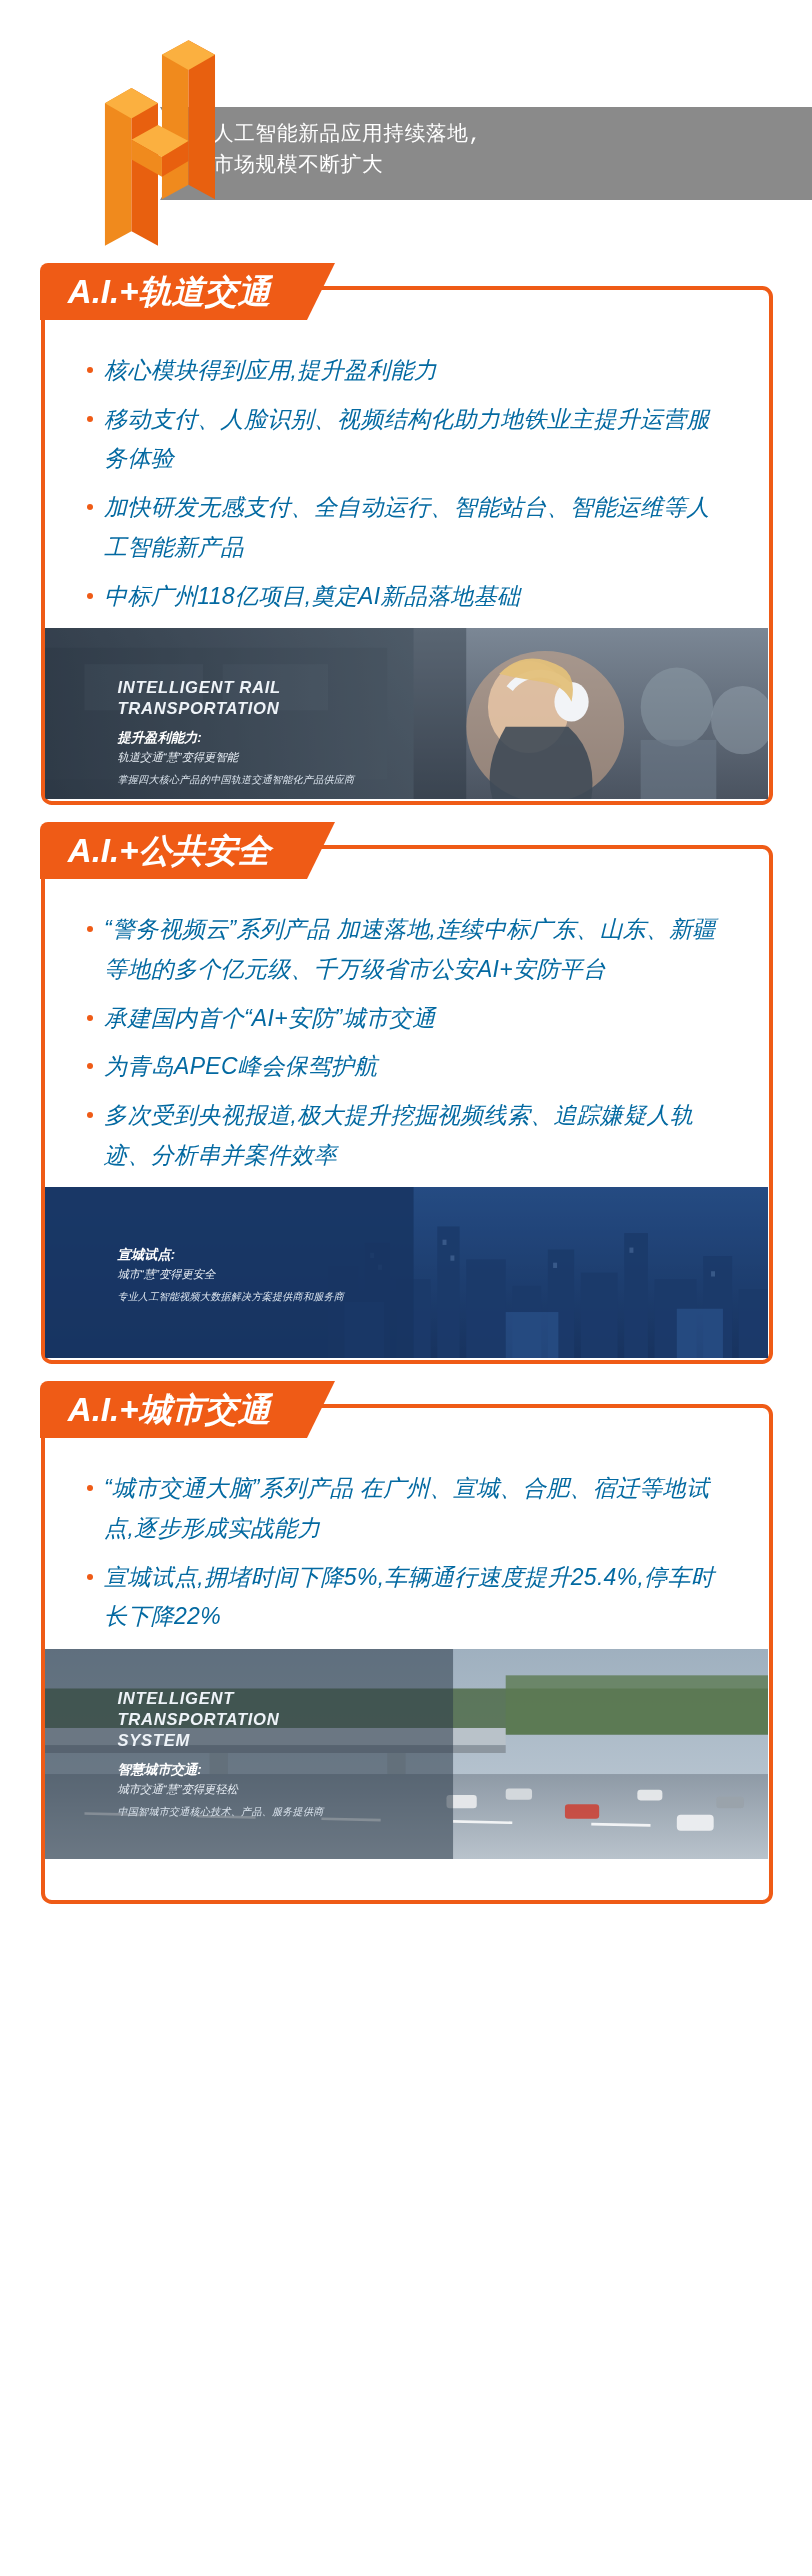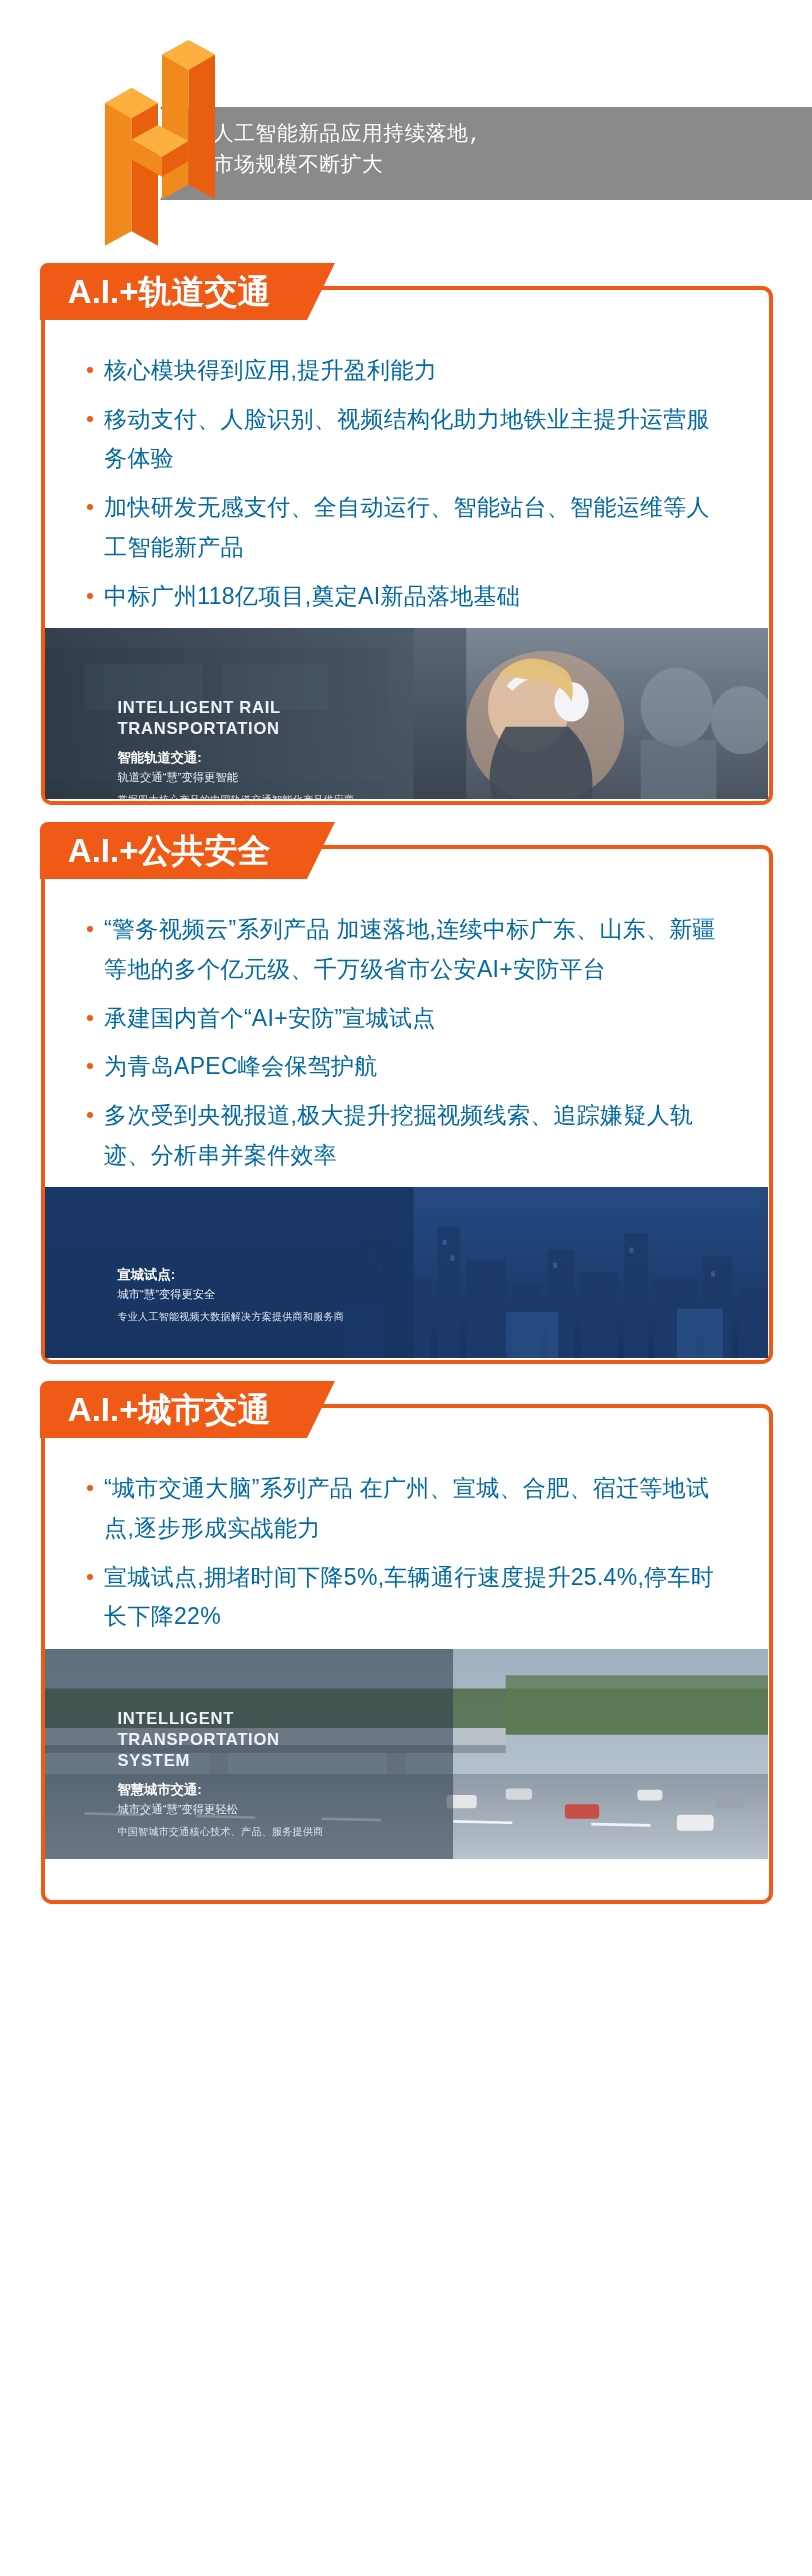--- a/index.html
+++ b/index.html
@@ -48,20 +48,21 @@
 
   
   .section {
     position: relative;
     margin: 0 auto 40px auto;
     width: 732px;
     border: 4.7px solid #ef5b16;
     border-radius: 10.7px;
     background: #ffffff;
     padding: 0;
+    font-style: italic;
   }
   .section-tab {
     position: absolute;
     left: -4.7px;
     top: -27px;
     height: 57px;
     background: #ef5b16;
     color: #ffffff;
     font-size: 33px;
     font-weight: bold;
@@ -112,21 +113,20 @@
     margin: 12px -37px -22.6px -37px;
     height: 173px;
     overflow: hidden;
     border-radius: 0 0 5.3px 5.3px;
   }
   .imgcard .overlay {
     position: absolute;
     left: 0; top: 0; right: 0; bottom: 0;
     padding: 49px 0 12px 73px;
     color: #ffffff;
-    margin-top: 20px;
   }
   .imgcard .eng {
     font-size: 16.6px;
     font-weight: bold;
     letter-spacing: 0.7px;
     line-height: 1.28;
     color: #eef3f8;
   }
   .imgcard .cn1 {
     margin-top: 9.3px;
@@ -219,34 +219,34 @@
 
         <ellipse cx="960" cy="120" rx="55" ry="60" fill="#8d9aa6" opacity="0.55"></ellipse>
         <rect x="905" y="170" width="115" height="95" fill="#6d7a88" opacity="0.6"></rect>
         <ellipse cx="1060" cy="140" rx="48" ry="52" fill="#9aa6b2" opacity="0.45"></ellipse>
 
         <rect x="0" y="0" width="640" height="260" fill="#1d2733" opacity="0.35"></rect>
       </svg>
       <div class="overlay">
         <div class="eng">INTELLIGENT RAIL</div>
         <div class="eng">TRANSPORTATION</div>
-        <div class="cn1">智能轨道交通:</div>
+        <div class="cn1">提升盈利能力:</div>
         <div class="cn2">轨道交通“慧”变得更智能</div>
         <div class="cn3">掌握四大核心产品的中国轨道交通智能化产品供应商</div>
       </div>
     </div>
   </div>
 </div>
 
 <div class="section">
   <div class="section-tab">A.I.+公共安全</div>
   <div class="section-body">
     <ul class="bullets">
       <li>“警务视频云”系列产品 加速落地,连续中标广东、山东、新疆等地的多个亿元级、千万级省市公安AI+安防平台</li>
-      <li>承建国内首个“AI+安防”宣城试点</li>
+      <li>承建国内首个“AI+安防”城市交通</li>
       <li>为青岛APEC峰会保驾护航</li>
       <li>多次受到央视报道,极大提升挖掘视频线索、追踪嫌疑人轨迹、分析串并案件效率</li>
     </ul>
 
     <div class="imgcard">
       <svg class="scene-city" viewBox="0 0 1100 260" preserveAspectRatio="none">
         <defs>
           <linearGradient id="citybg" x1="0" y1="0" x2="0" y2="1">
             <stop offset="0%" stop-color="#2b5590"></stop>
             <stop offset="100%" stop-color="#17305a"></stop>

